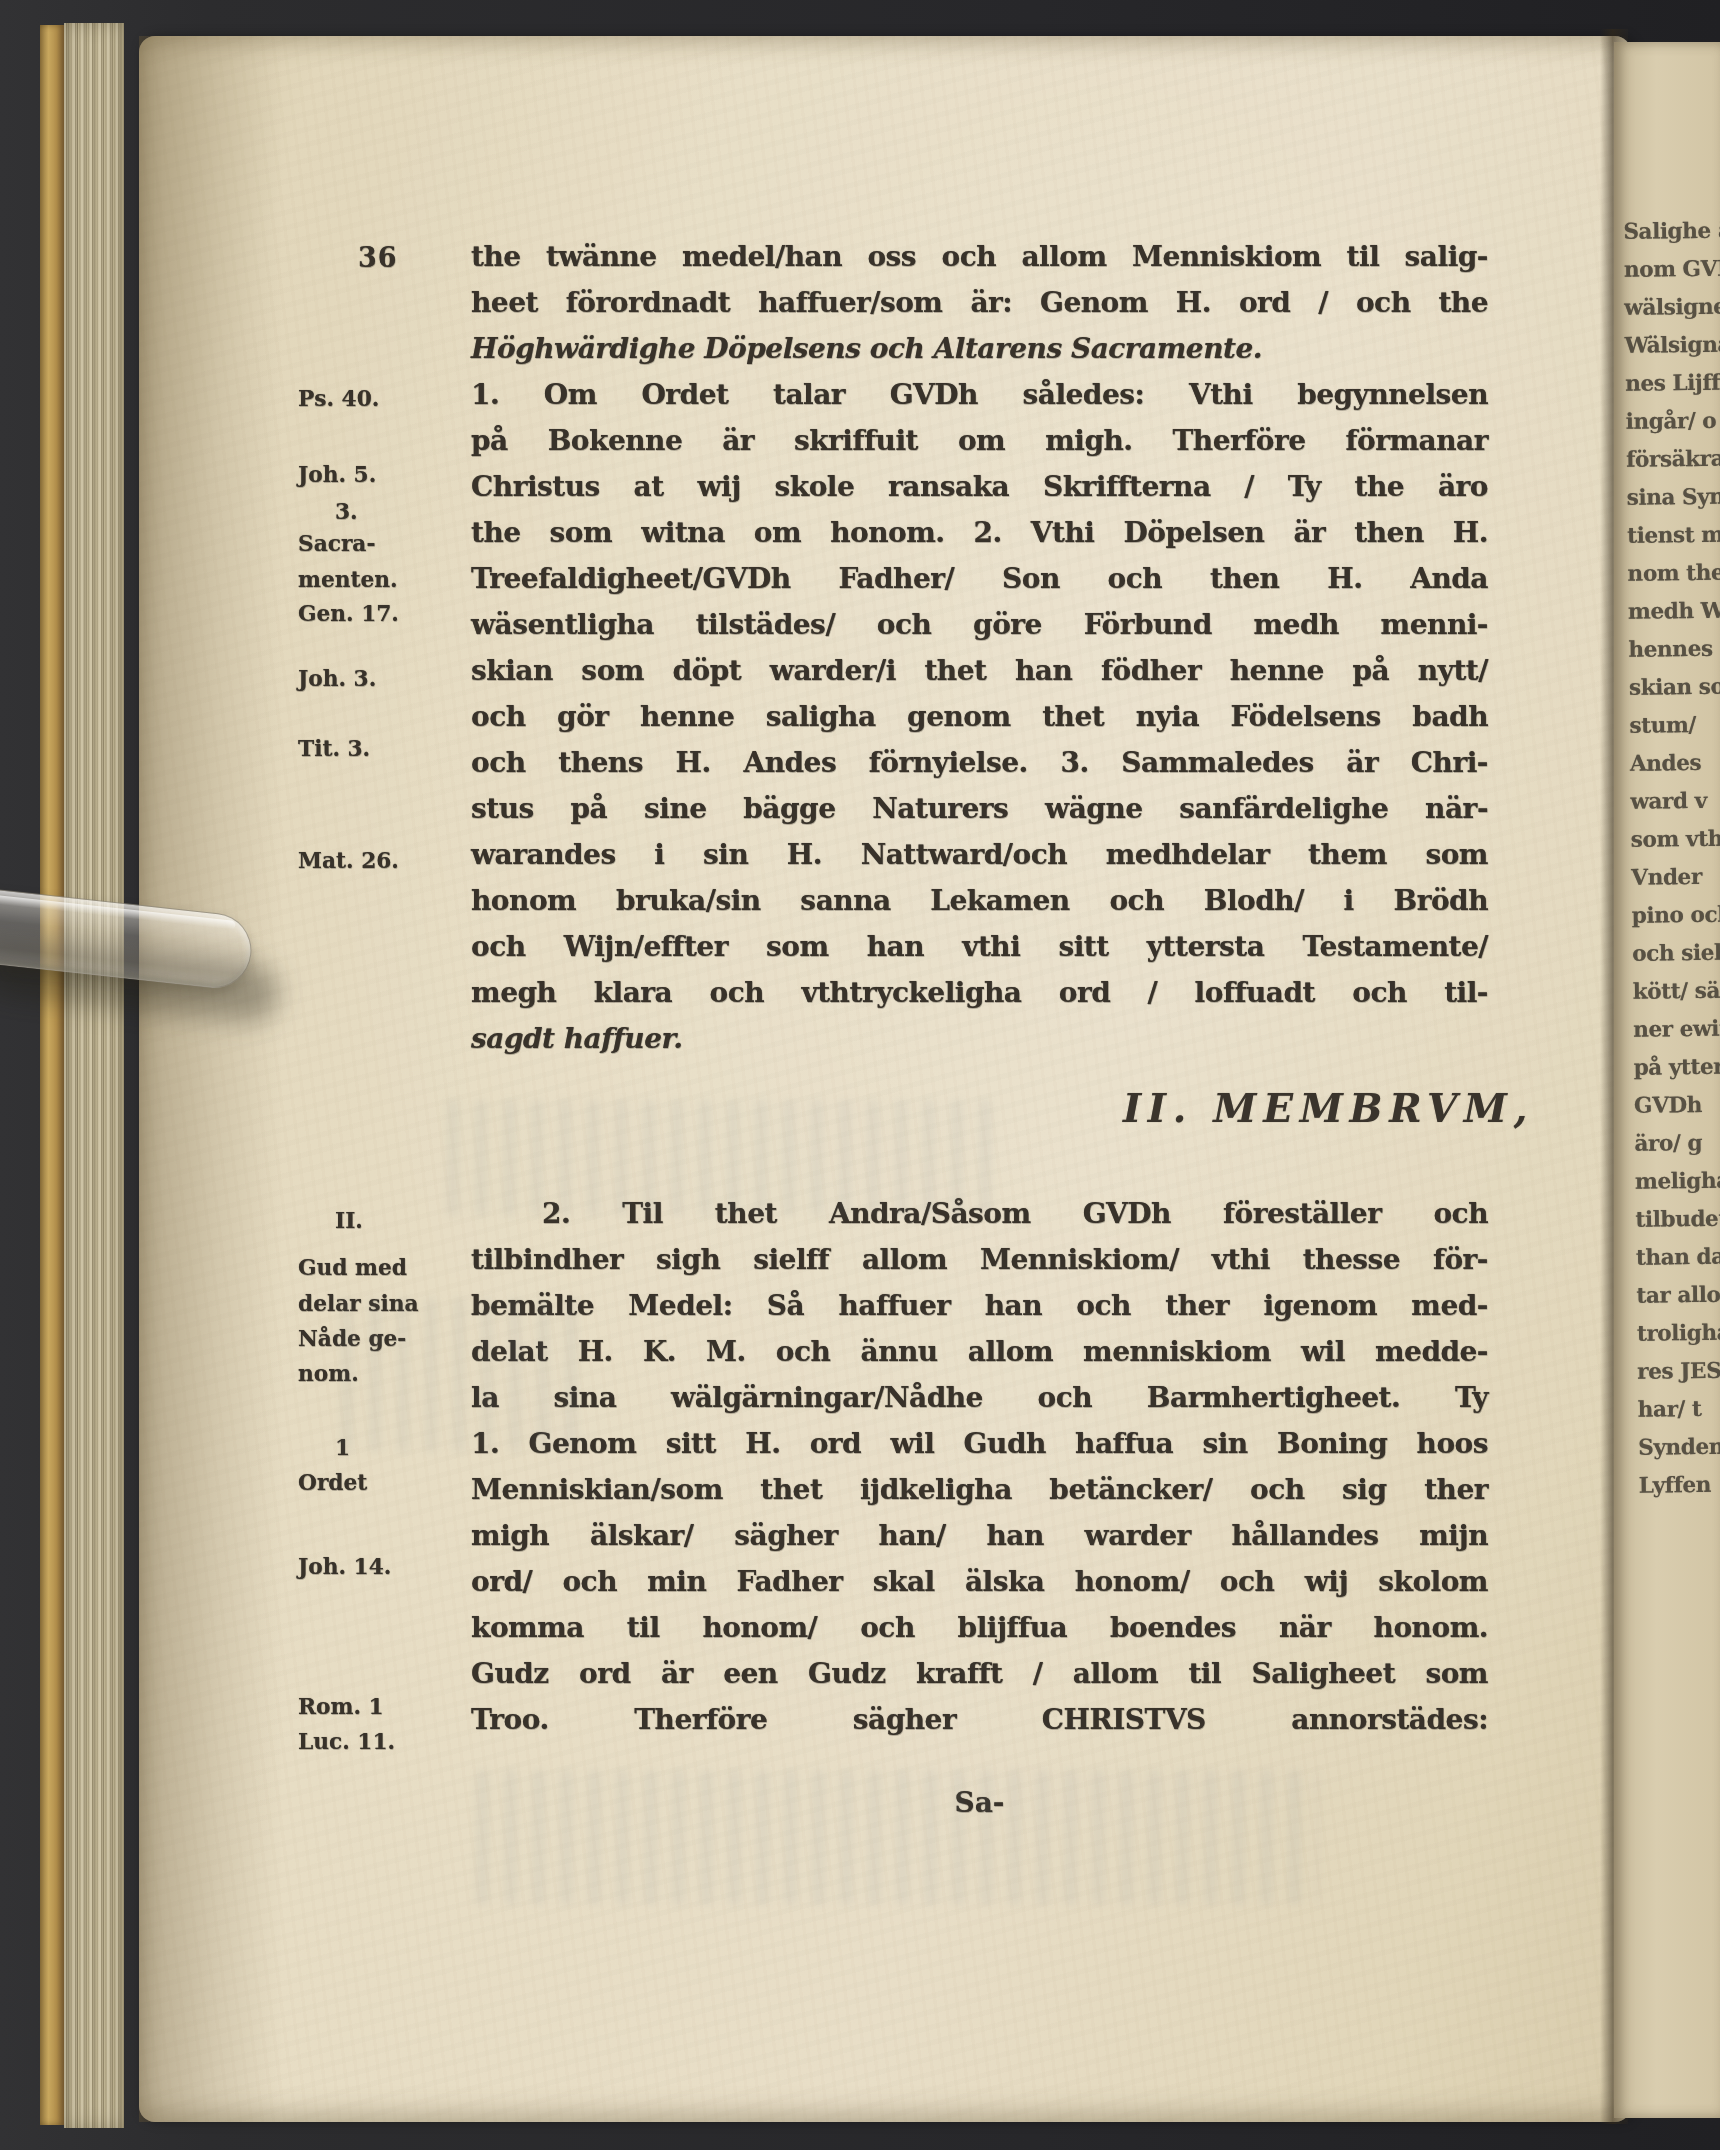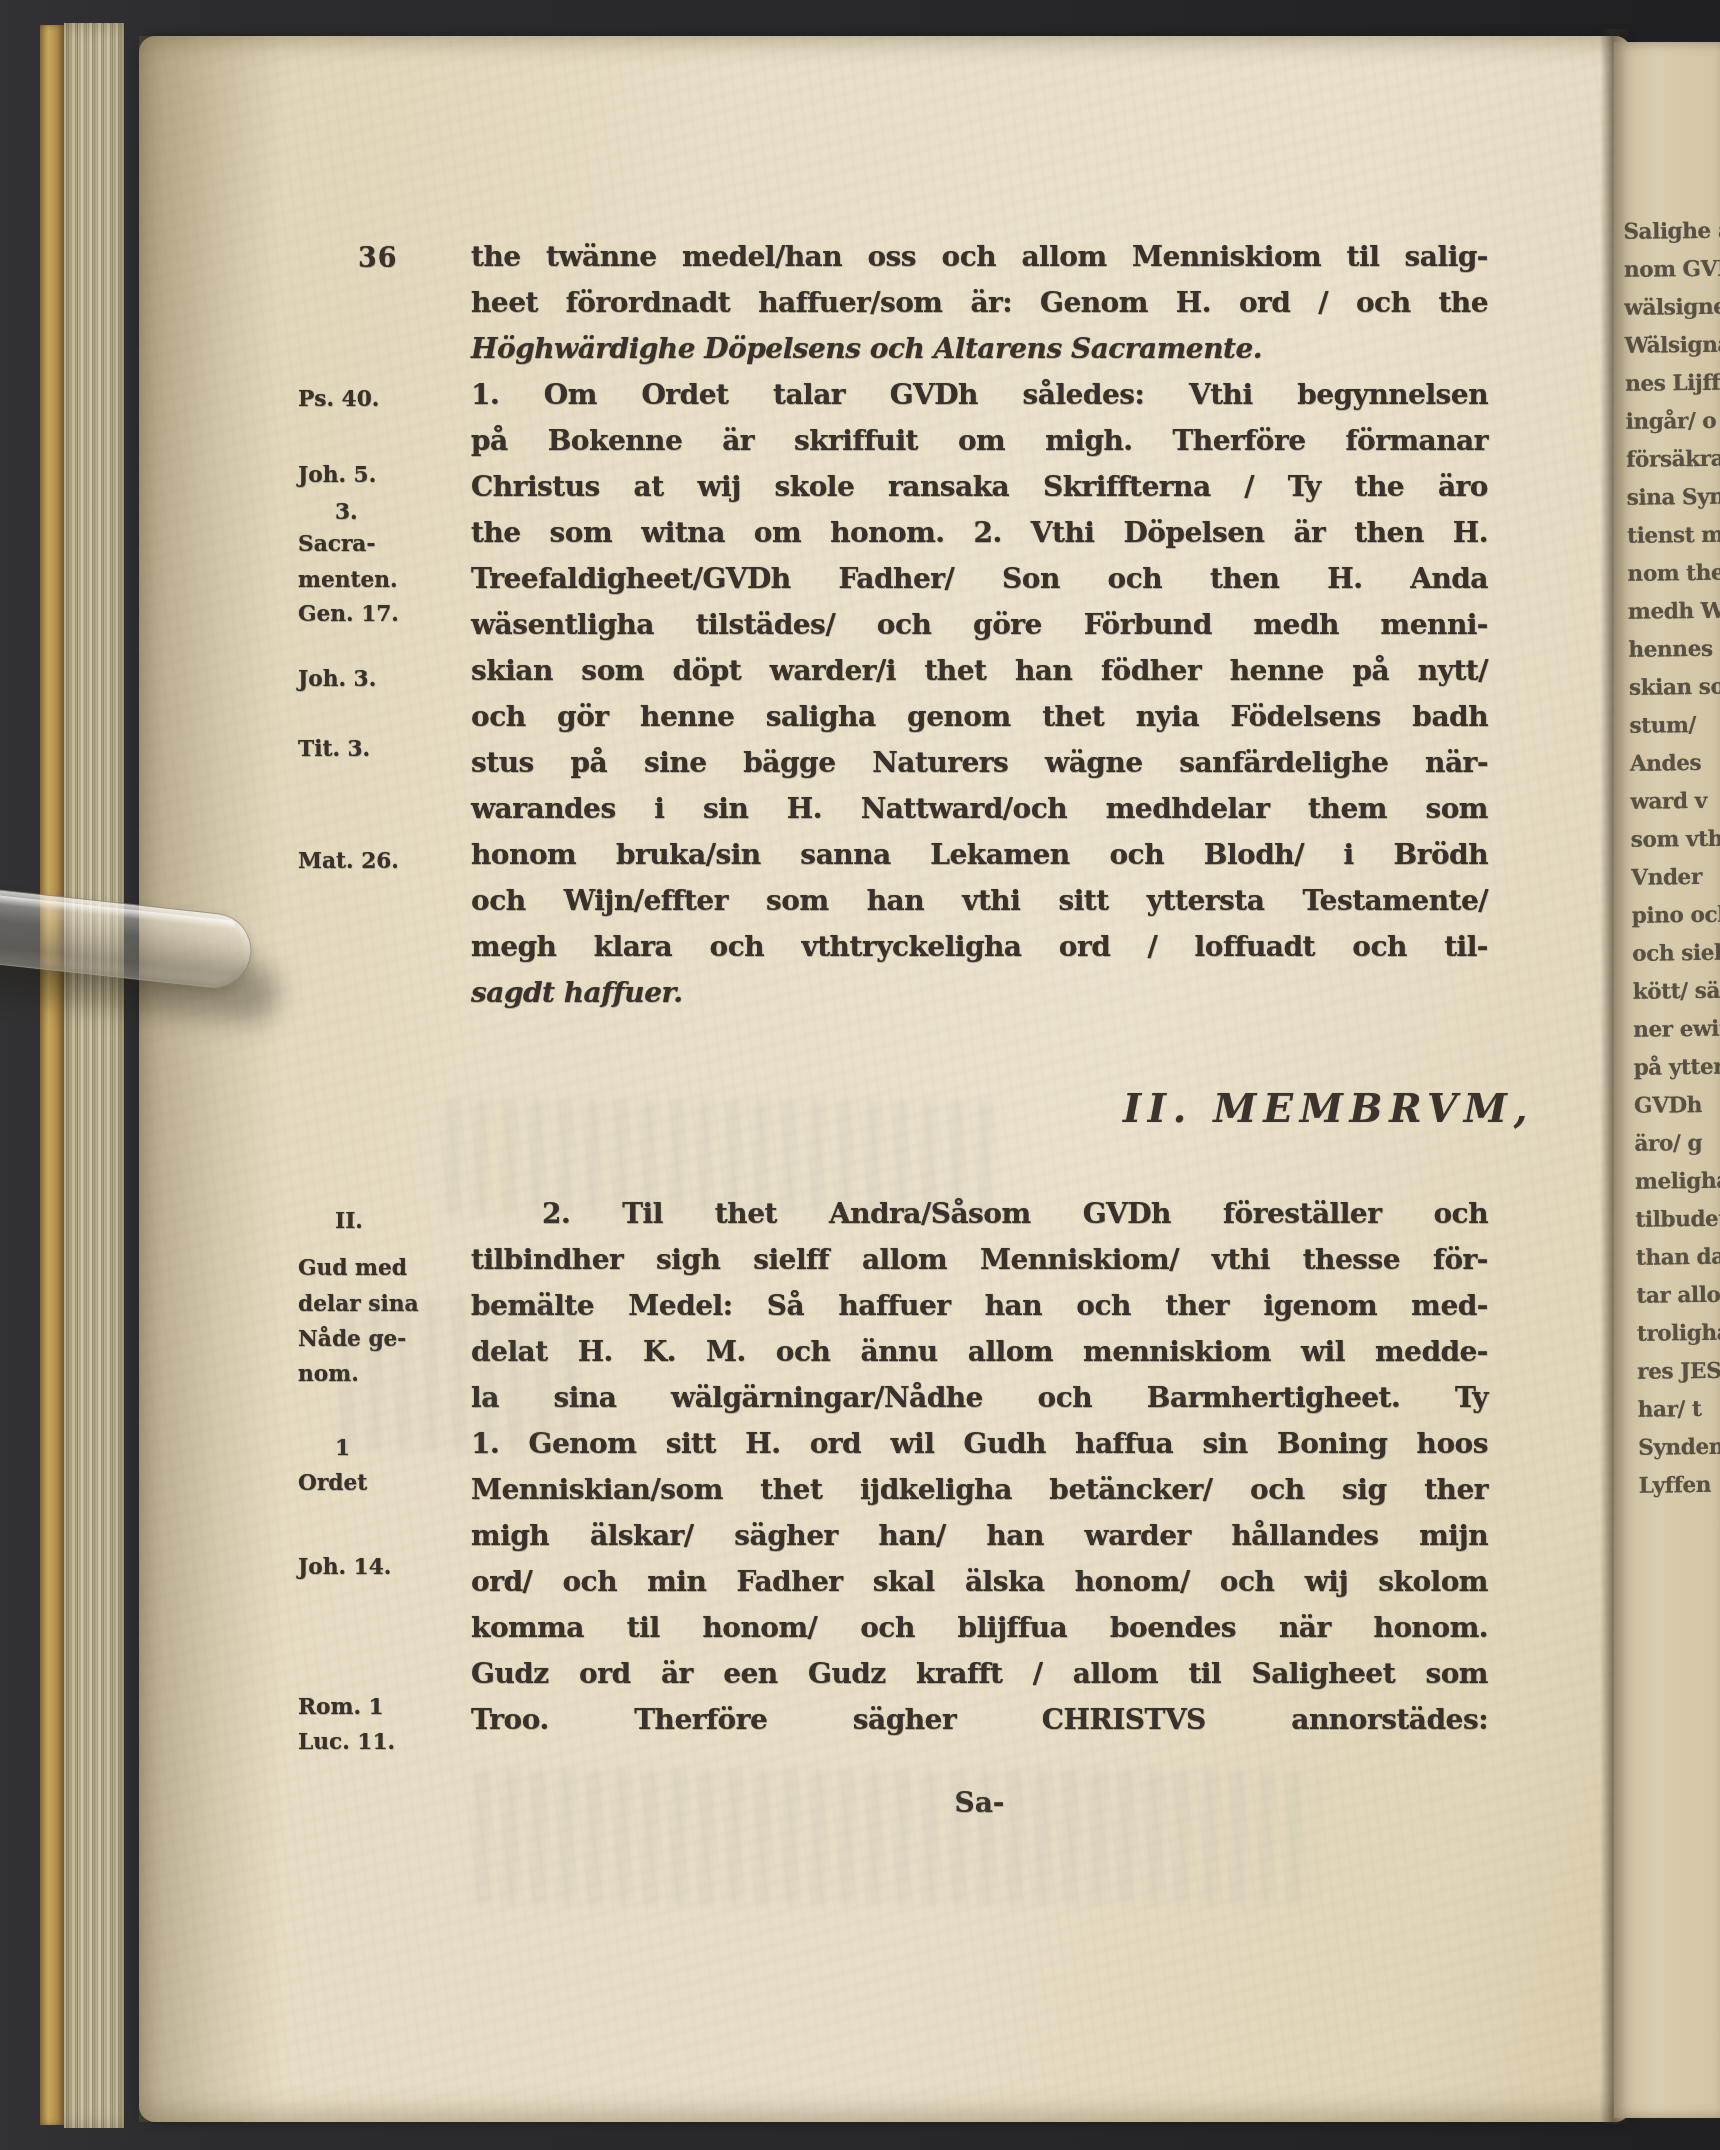--- a/index.html
+++ b/index.html
@@ -106,20 +106,21 @@
       <div class="ln ink">heet förordnadt haffuer/som är: Genom H. ord / och the</div>
       <div class="ln ink nj">Höghwärdighe Döpelsens och Altarens Sacramente.</div>
       <div class="ln ink">1. Om Ordet talar GVDh således:  Vthi begynnelsen</div>
       <div class="ln ink">på Bokenne är skriffuit om migh.  Therföre förmanar</div>
       <div class="ln ink">Christus at wij skole ransaka Skriffterna /  Ty the äro</div>
       <div class="ln ink">the som witna om honom.  2. Vthi Döpelsen är then H.</div>
       <div class="ln ink">Treefaldigheet/GVDh Fadher/ Son och then H. Anda</div>
       <div class="ln ink">wäsentligha tilstädes/ och göre Förbund medh menni-</div>
       <div class="ln ink">skian som döpt warder/i thet han födher henne på nytt/</div>
       <div class="ln ink">och gör henne saligha genom thet nyia Födelsens badh</div>
+      <div class="ln ink">och thens H. Andes förnyielse. 3. Sammaledes är Chri-</div>
       <div class="ln ink">stus på sine bägge Naturers wägne sanfärdelighe när-</div>
       <div class="ln ink">warandes i sin H. Nattward/och medhdelar them som</div>
       <div class="ln ink">honom bruka/sin sanna Lekamen och Blodh/ i Brödh</div>
       <div class="ln ink">och Wijn/effter som han vthi sitt yttersta Testamente/</div>
       <div class="ln ink">megh klara och vthtryckeligha ord / loffuadt och til-</div>
       <div class="ln ink nj">sagdt haffuer.</div>
     </div>
 
     <div class="heading">II. MEMBRVM,</div>
 

